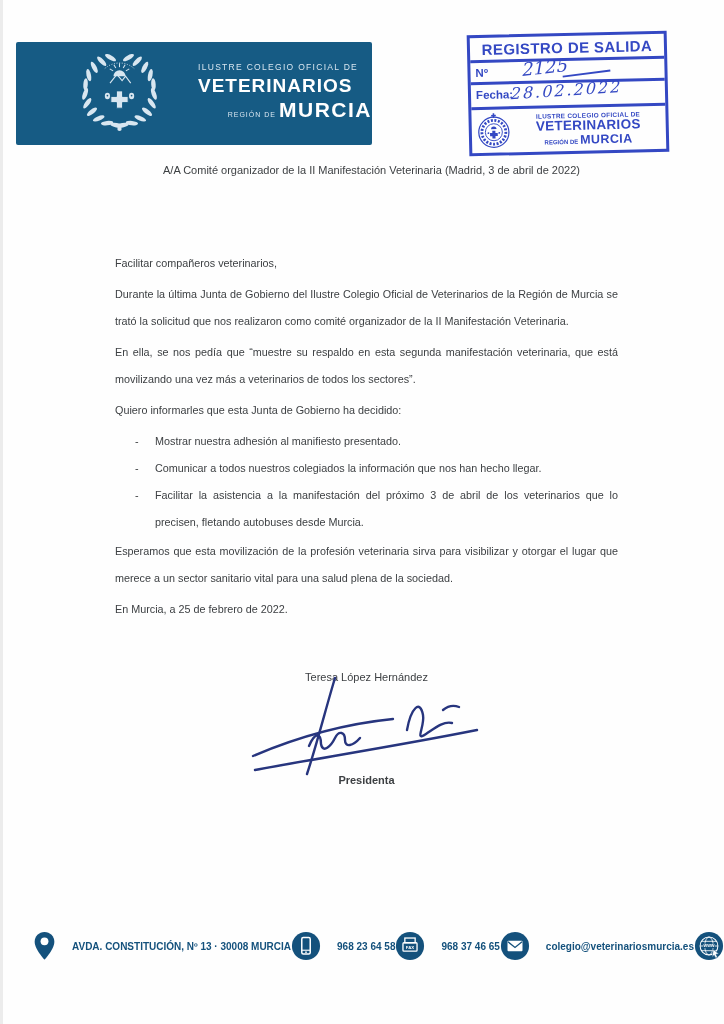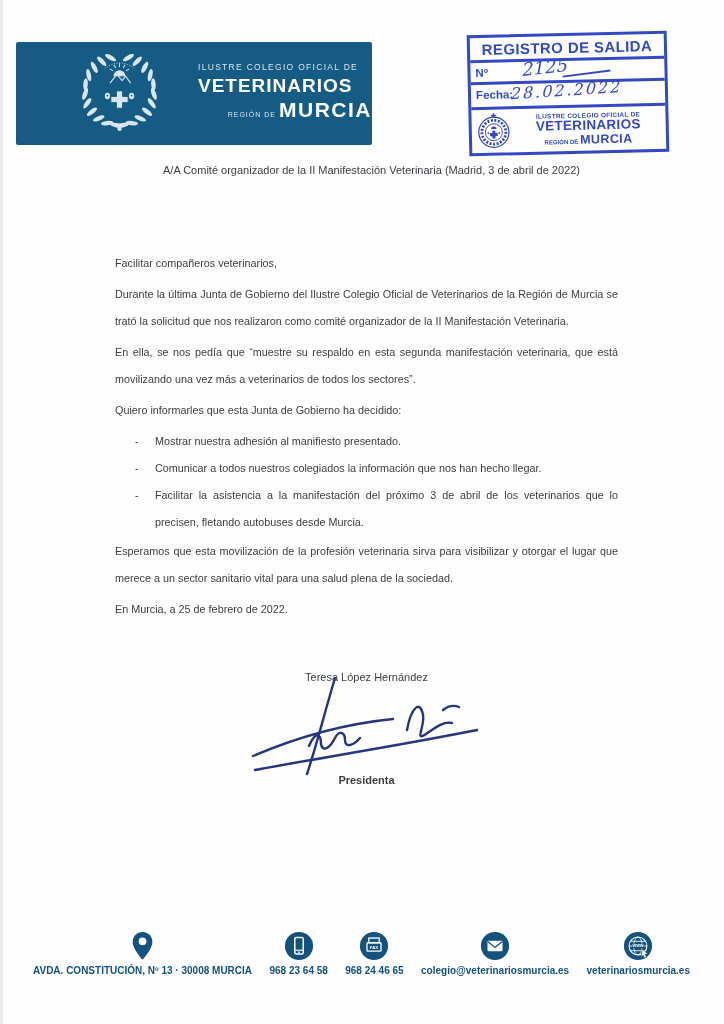--- a/index.html
+++ b/index.html
@@ -55,21 +55,21 @@
   .bullet-dash{position:absolute;left:20px;top:0;}
   .dateline{margin-top:14px;}
 
   .sig-block{margin-top:46px;text-align:center;}
   .sig-name{font-size:11px;line-height:16px;color:var(--body-text);}
   .sig-svg{display:block;margin:-11px auto -12px;width:240px;height:110px;}
   .sig-role{font-size:11px;line-height:16px;color:var(--body-text);font-weight:bold;}
 
   
   .footer{position:absolute;left:33px;right:34px;top:931px;display:flex;justify-content:space-between;align-items:flex-start;}
-  .f-item{display:flex;flex-direction:column;align-items:center;gap:4px;color:var(--footer-blue);font-weight:bold;font-size:10px;white-space:nowrap;justify-content:center;}
+  .f-item{display:flex;align-items:center;gap:16px;color:var(--footer-blue);font-weight:bold;font-size:10px;white-space:nowrap;justify-content:center;}
   .f-item svg{height:30px;display:block;}
 </style>
 </head>
 <body>
 
 <div class="page">
 
   <div class="banner">
     <svg class="banner-logo" viewBox="0 0 100 110">
       <defs>
@@ -216,21 +216,21 @@
       </svg>
       <span>968 23 64 58</span>
     </div>
     <div class="f-item">
       <svg viewBox="0 0 32 32" width="30">
         <circle cx="16" cy="16" r="15" fill="#14517c"></circle>
         <rect x="10.5" y="7.5" width="11" height="5" fill="none" stroke="#fff" stroke-width="1.4"></rect>
         <rect x="8.5" y="12.5" width="15" height="9" rx="1" fill="none" stroke="#fff" stroke-width="1.4"></rect>
         <text x="16" y="19.3" font-size="4.6" fill="#fff" text-anchor="middle" font-weight="bold" font-family="Liberation Sans, sans-serif">FAX</text>
       </svg>
-      <span>968 24 46 65</span>
+      <span>968 37 46 65</span>
     </div>
     <div class="f-item">
       <svg viewBox="0 0 32 32" width="30">
         <circle cx="16" cy="16" r="15" fill="#14517c"></circle>
         <rect x="8" y="10.5" width="16" height="11" rx="1" fill="#fff"></rect>
         <path d="M8.5 11.5 L16 17.5 L23.5 11.5" fill="none" stroke="#14517c" stroke-width="1.4"></path>
       </svg>
       <span>colegio@veterinariosmurcia.es</span>
     </div>
     <div class="f-item">

